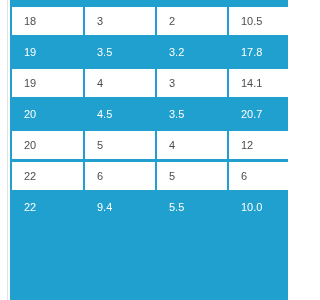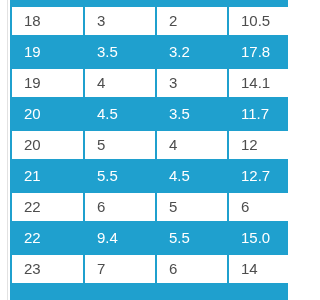--- a/index.html
+++ b/index.html
@@ -44,21 +44,21 @@
   table.data-table {
     width: 278px;
     border-collapse: separate;
     border-spacing: 2px 3px;
     table-layout: fixed;
   }
 
   table.data-table td {
     height: 14px;
     padding: 0 0 0 12px;
-    font-size: 15px;
+    font-size: 11px;
     line-height: 28px;
     color: #4d4d4d;
     background: #ffffff;
     white-space: nowrap;
     overflow: hidden;
     vertical-align: middle;
   }
 
   table.data-table tr.row-alt td {
     background: #1fa0ce;
@@ -108,49 +108,37 @@
           <tr>
             <td>19</td>
             <td>4</td>
             <td>3</td>
             <td>14.1</td>
           </tr>
           <tr class="row-alt">
             <td>20</td>
             <td>4.5</td>
             <td>3.5</td>
-            <td>11.7</td>
+            <td>20.7</td>
           </tr>
           <tr>
             <td>20</td>
             <td>5</td>
             <td>4</td>
             <td>12</td>
-          </tr>
-          <tr class="row-alt">
-            <td>21</td>
-            <td>5.5</td>
-            <td>4.5</td>
-            <td>12.7</td>
           </tr>
           <tr>
             <td>22</td>
             <td>6</td>
             <td>5</td>
             <td>6</td>
           </tr>
           <tr class="row-alt">
             <td>22</td>
             <td>9.4</td>
             <td>5.5</td>
-            <td>15.0</td>
-          </tr>
-          <tr>
-            <td>23</td>
-            <td>7</td>
-            <td>6</td>
-            <td>14</td>
+            <td>10.0</td>
           </tr>
         </tbody>
     </table>
   </div>
 
 </div>
 
 </body></html>

